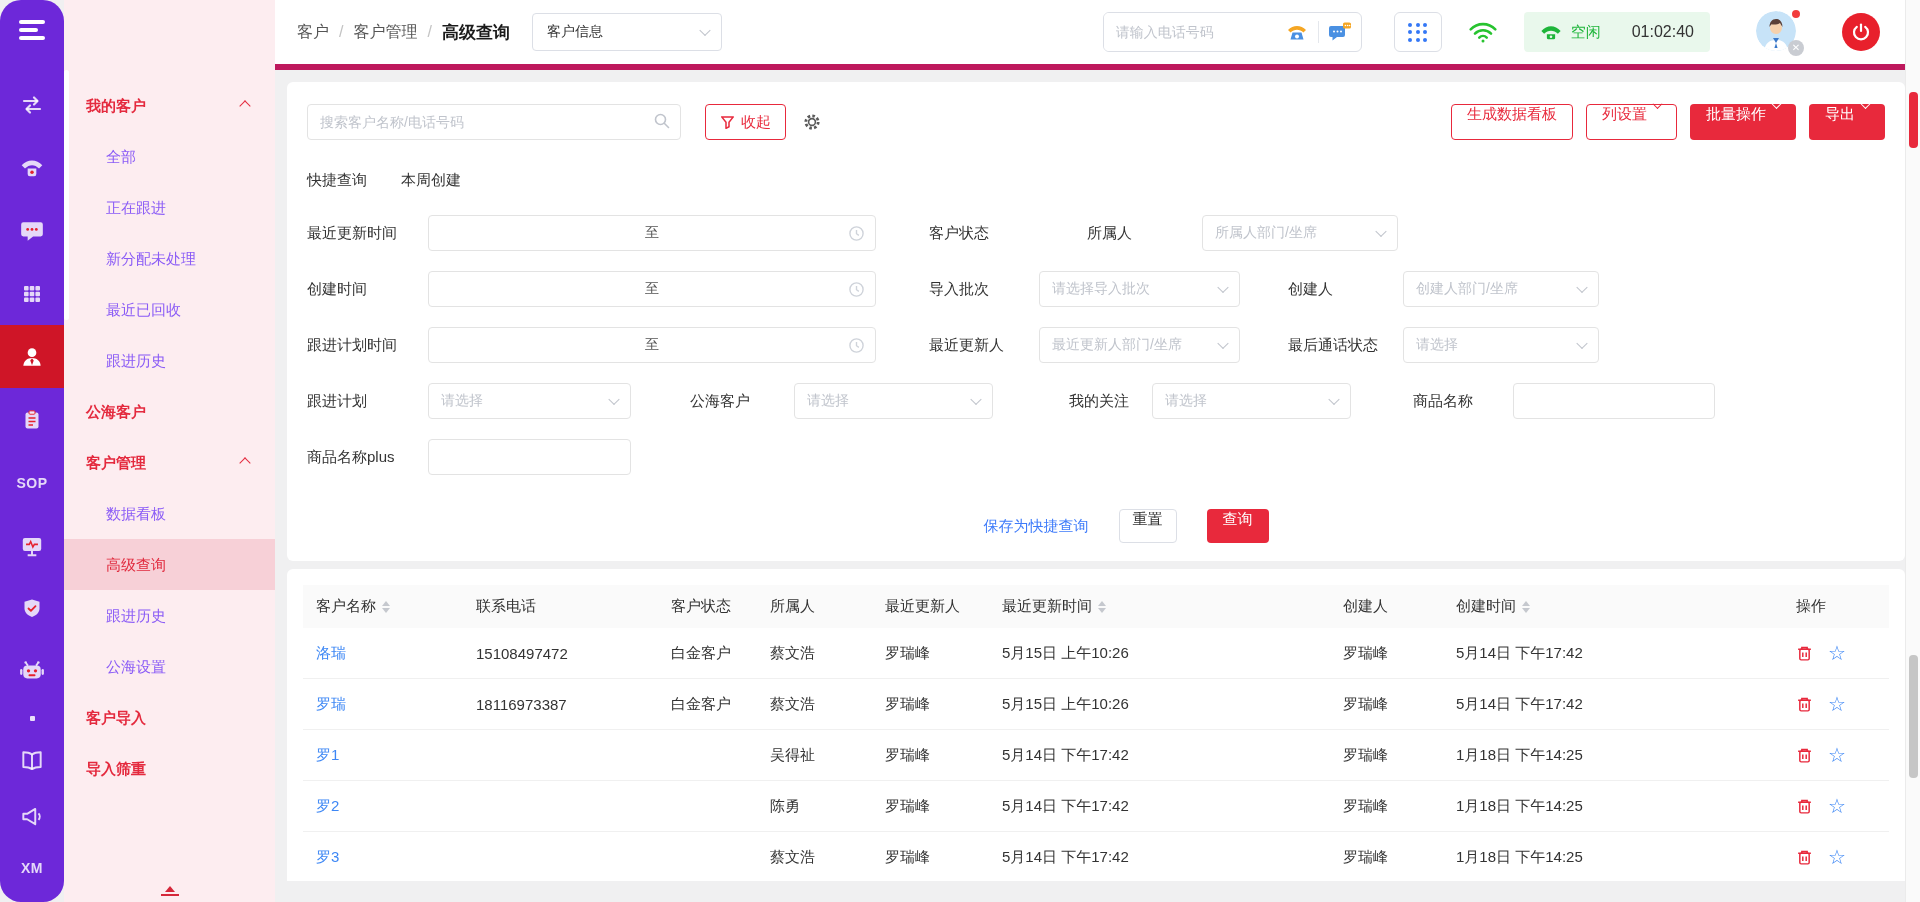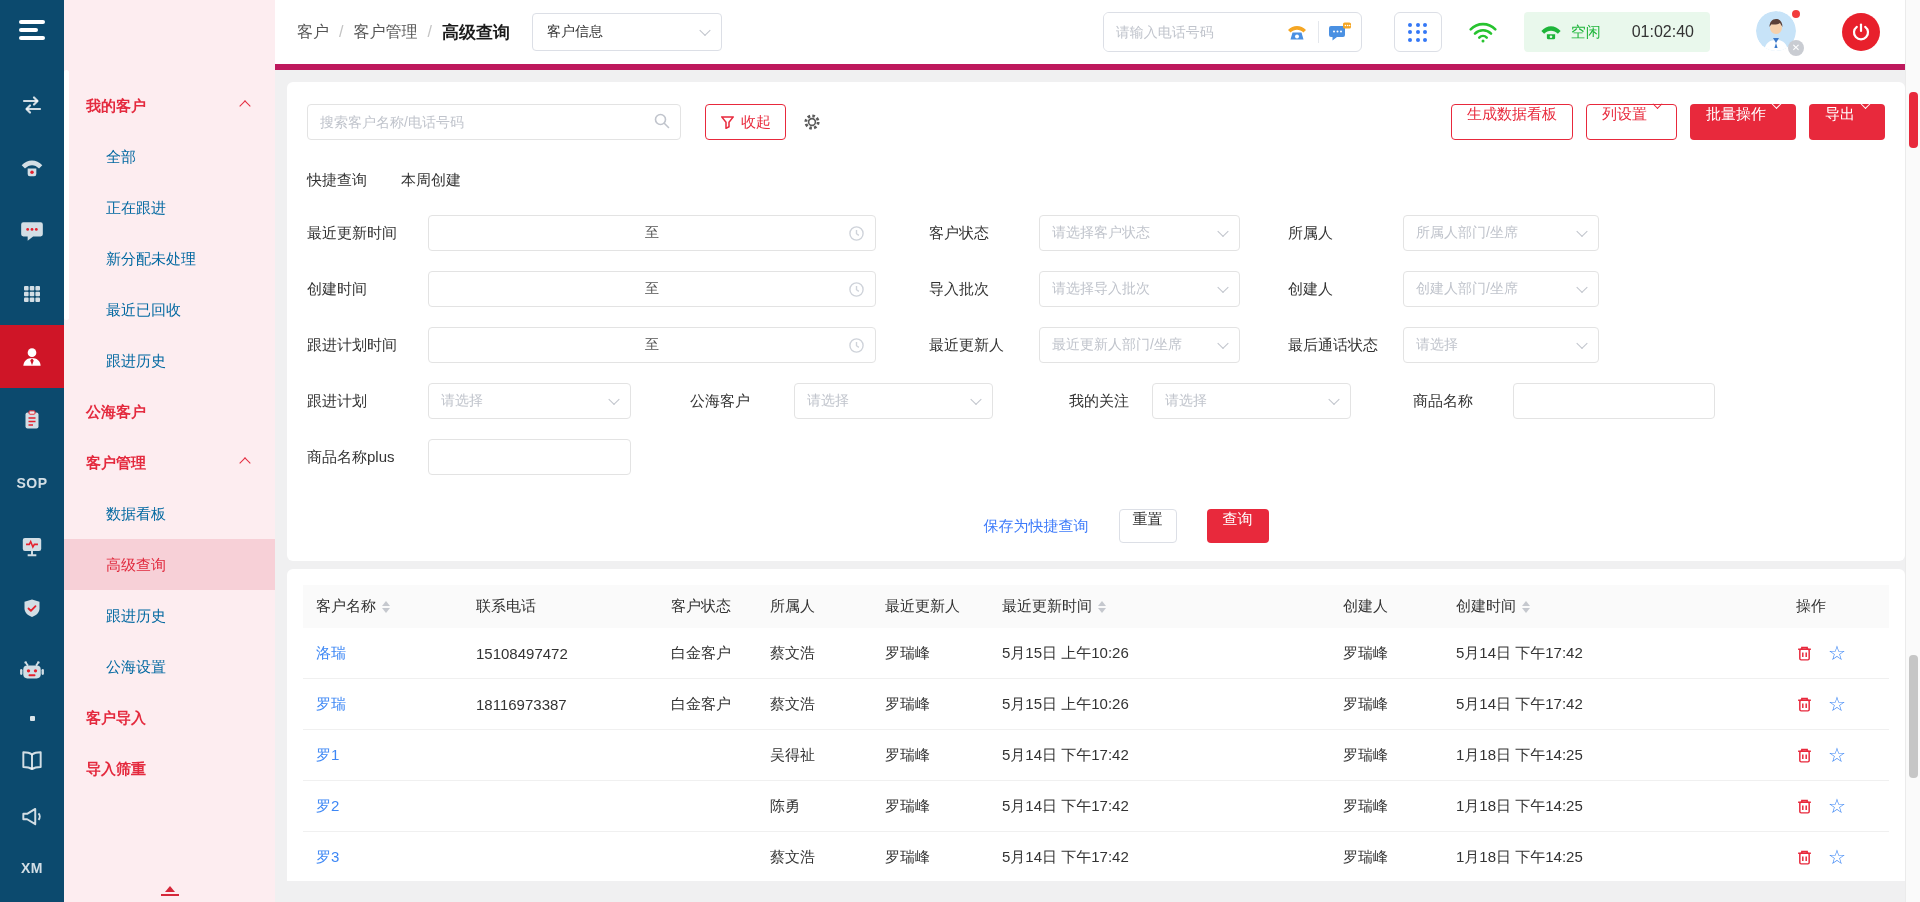--- a/index.html
+++ b/index.html
@@ -1,39 +1,39 @@
 <!DOCTYPE html>
 <html><head>
 <meta charset="utf-8">
 <style>
   * { box-sizing: border-box; margin: 0; padding: 0; }
   html,body { width:1920px; height:902px; overflow:hidden; }
   body { font-family: "Liberation Sans", "DejaVu Sans", sans-serif; font-size:15px; color:#333; }
   .app { width:1920px; height:902px; display:flex; position:relative; background:#f0f0f1; overflow:hidden; }
 
   
-  .iconbar { width:64px; background:#0c4a6e; flex:0 0 64px; display:flex; flex-direction:column; align-items:flex-start; position:relative; z-index:5; }
+  .iconbar { width:64px; background:#6d28d9; flex:0 0 64px; display:flex; flex-direction:column; align-items:flex-start; position:relative; z-index:5;border-radius:21px; }
   .iconbar .ib-item { width:64px; height:63px; display:flex; align-items:center; justify-content:center; color:rgba(255,255,255,.82); cursor:pointer; }
   .iconbar .ib-item.hamburger { height:46px; padding-top:14px; }
   .iconbar .ib-item.active { background:#cf1527; color:#fff; }
   .iconbar .ib-txt { font-weight:bold; font-size:14px; letter-spacing:.5px; }
   .iconbar .ib-item.small-dot { height:30px; }
   .iconbar .ib-item.h55 { height:55px; }
   .iconbar .ib-item.h50 { height:50px; }
   .iconbar .spacer { height:27px; }
   .hamb { width:26px; }
   .hamb span { display:block; height:3.5px; background:#fff; border-radius:2px; margin:4.5px 0; }
   .hamb span:nth-child(2){ width:19px; }
   .dotsq { width:5px; height:5px; background:rgba(255,255,255,.85); border-radius:1px; }
 
   
   .menu { width:211px; flex:0 0 211px; background:#fdedf0; position:relative; padding-top:80px; z-index:4; }
   .menu-thumb { position:absolute; left:0; top:70px; width:5px; height:250px; background:#ffffff; border-radius:3px; }
   .m-group { height:51px; line-height:51px; padding-left:22px; color:#e42a3e; font-weight:bold; font-size:15px; position:relative; cursor:pointer; }
-  .m-sub { height:51px; line-height:51px; padding-left:42px; color:#0369a1; font-size:15px; cursor:pointer; }
+  .m-sub { height:51px; line-height:51px; padding-left:42px; color:#8b5cf6; font-size:15px; cursor:pointer; }
   .m-sub.active { background:#f7d0d7; color:#e0283c; }
   .m-caret { position:absolute; right:26px; top:22px; width:8px; height:8px; border-left:1.6px solid #e42a3e; border-top:1.6px solid #e42a3e; transform:rotate(45deg); }
   .menu-collapse { position:absolute; bottom:6px; left:50%; transform:translateX(-50%); width:18px; text-align:center; cursor:pointer; }
   .menu-collapse .tri { width:0; height:0; border-left:5px solid transparent; border-right:5px solid transparent; border-bottom:6px solid #d5283a; margin:0 auto; }
   .menu-collapse .bar { height:2px; background:#d5283a; margin-top:2px; }
 
   
   .main { flex:1; display:flex; flex-direction:column; min-width:0; }
 
   
@@ -412,24 +412,20 @@
             <div class="range">
               <span>至</span>
               <span class="clk">
                   <svg width="17" height="17" viewBox="0 0 16 16" fill="none" stroke="#cfd3da" stroke-width="1.3">
                     <circle cx="8" cy="8" r="6.2"></circle>
                     <path d="M8 4.8v3.4l2.2 1.5"></path>
                   </svg>
                 </span>
             </div>
             <span class="flabel lb2">客户状态</span>
-            <div class="sel w201">
-                <span>请选择客户状态</span>
-                <span class="sel-caret"></span>
-              </div>
             <span class="flabel lb3">所属人</span>
             <div class="sel w196">
                 <span>所属人部门/坐席</span>
                 <span class="sel-caret"></span>
               </div>
           </div>
 
           <div class="frow">
             <span class="flabel lb1">创建时间</span>
             <div class="range">

